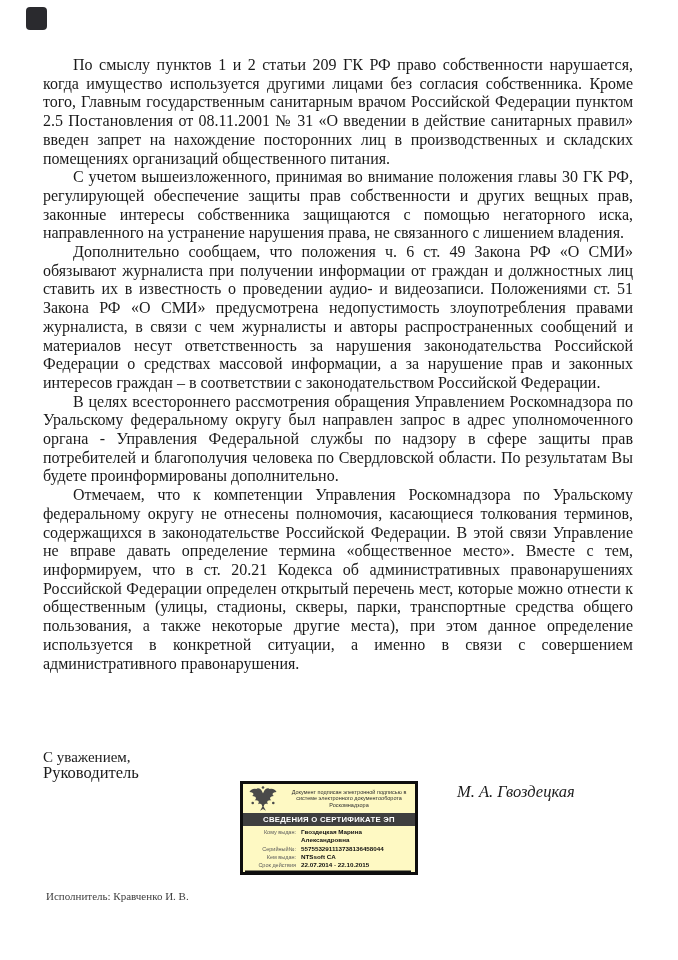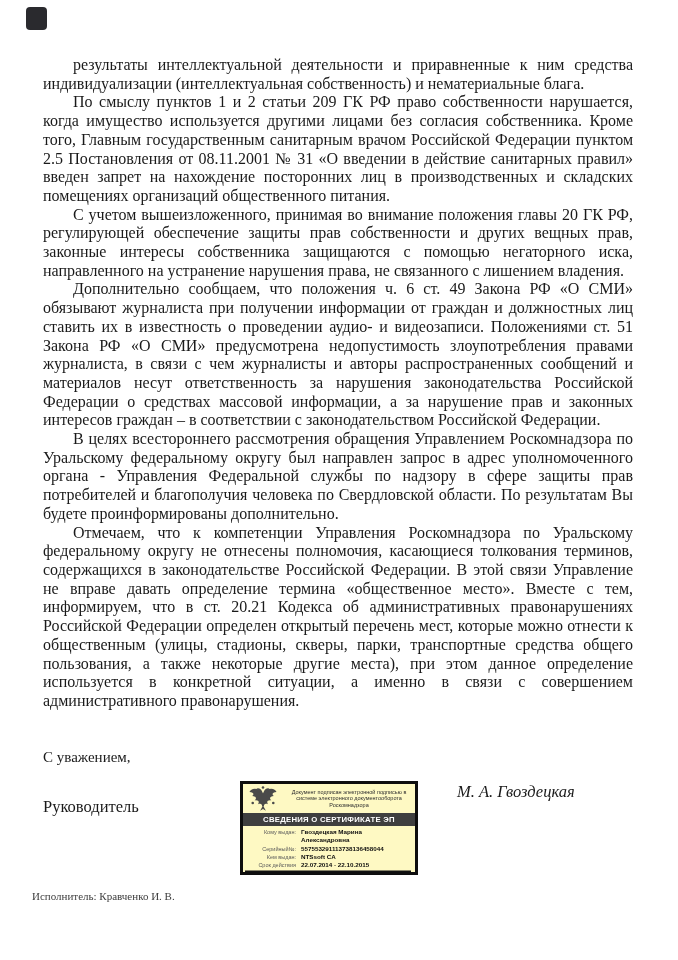--- a/index.html
+++ b/index.html
@@ -23,30 +23,30 @@
     margin: 0; padding: 0;
     font-size: 16px; line-height: 18.7px;
     text-align: justify; text-indent: 30px;
     color: #1a1a1a;
   }
   .closing {
     position: absolute; left: 43px; top: 749px;
     font-size: 15px;
   }
   .sig-title {
-    position: absolute; left: 43px; top: 797px;
+    position: absolute; left: 43px; top: 763px;
     font-size: 16.5px;
   }
   .sig-name {
     position: absolute; left: 457px; top: 782px;
     font-size: 16.5px;
     font-style: italic;
   }
   .executor {
-    position: absolute; left: 32px; top: 890px;
+    position: absolute; left: 46px; top: 890px;
     font-size: 11px; color: #3d3d3d; text-align: right;
   }
   
   .stamp {
     position: absolute; left: 240px; top: 781px;
     width: 172px; height: 88px;
     border: 3px solid #0e0e0e;
     background: #fef9c3;
     overflow: hidden;
   }
@@ -87,23 +87,22 @@
     border-top: 3px solid #111111;
     margin: 3px 8px 0 4px;
   }
 </style>
 </head>
 <body>
 
 <div class="corner-mark"></div>
 
 <div class="doc-text">
-  <p>результаты интеллектуальной деятельности и приравненные к ним средства индивидуализации (интеллектуальная собственность) и нематериальные блага.</p>
   <p>По смыслу пунктов 1 и 2 статьи 209 ГК РФ право собственности нарушается, когда имущество используется другими лицами без согласия собственника. Кроме того, Главным государственным санитарным врачом Российской Федерации пунктом 2.5 Постановления от 08.11.2001 № 31 «О введении в действие санитарных правил» введен запрет на нахождение посторонних лиц в производственных и складских помещениях организаций общественного питания.</p>
-  <p>С учетом вышеизложенного, принимая во внимание положения главы 20 ГК РФ, регулирующей обеспечение защиты прав собственности и других вещных прав, законные интересы собственника защищаются с помощью негаторного иска, направленного на устранение нарушения права, не связанного с лишением владения.</p>
+  <p>С учетом вышеизложенного, принимая во внимание положения главы 30 ГК РФ, регулирующей обеспечение защиты прав собственности и других вещных прав, законные интересы собственника защищаются с помощью негаторного иска, направленного на устранение нарушения права, не связанного с лишением владения.</p>
   <p>Дополнительно сообщаем, что положения ч. 6 ст. 49 Закона РФ «О СМИ» обязывают журналиста при получении информации от граждан и должностных лиц ставить их в известность о проведении аудио- и видеозаписи. Положениями ст. 51 Закона РФ «О СМИ» предусмотрена недопустимость злоупотребления правами журналиста, в связи с чем журналисты и авторы распространенных сообщений и материалов несут ответственность за нарушения законодательства Российской Федерации о средствах массовой информации, а за нарушение прав и законных интересов граждан – в соответствии с законодательством Российской Федерации.</p>
   <p>В целях всестороннего рассмотрения обращения Управлением Роскомнадзора по Уральскому федеральному округу был направлен запрос в адрес уполномоченного органа - Управления Федеральной службы по надзору в сфере защиты прав потребителей и благополучия человека по Свердловской области. По результатам Вы будете проинформированы дополнительно.</p>
   <p>Отмечаем, что к компетенции Управления Роскомнадзора по Уральскому федеральному округу не отнесены полномочия, касающиеся толкования терминов, содержащихся в законодательстве Российской Федерации. В этой связи Управление не вправе давать определение термина «общественное место». Вместе с тем, информируем, что в ст. 20.21 Кодекса об административных правонарушениях Российской Федерации определен открытый перечень мест, которые можно отнести к общественным (улицы, стадионы, скверы, парки, транспортные средства общего пользования, а также некоторые другие места), при этом данное определение используется в конкретной ситуации, а именно в связи с совершением административного правонарушения.</p>
 </div>
 
 <div class="closing">С уважением,</div>
 <div class="sig-title">Руководитель</div>
 <div class="sig-name">М. А. Гвоздецкая</div>
 
 <div class="stamp">

